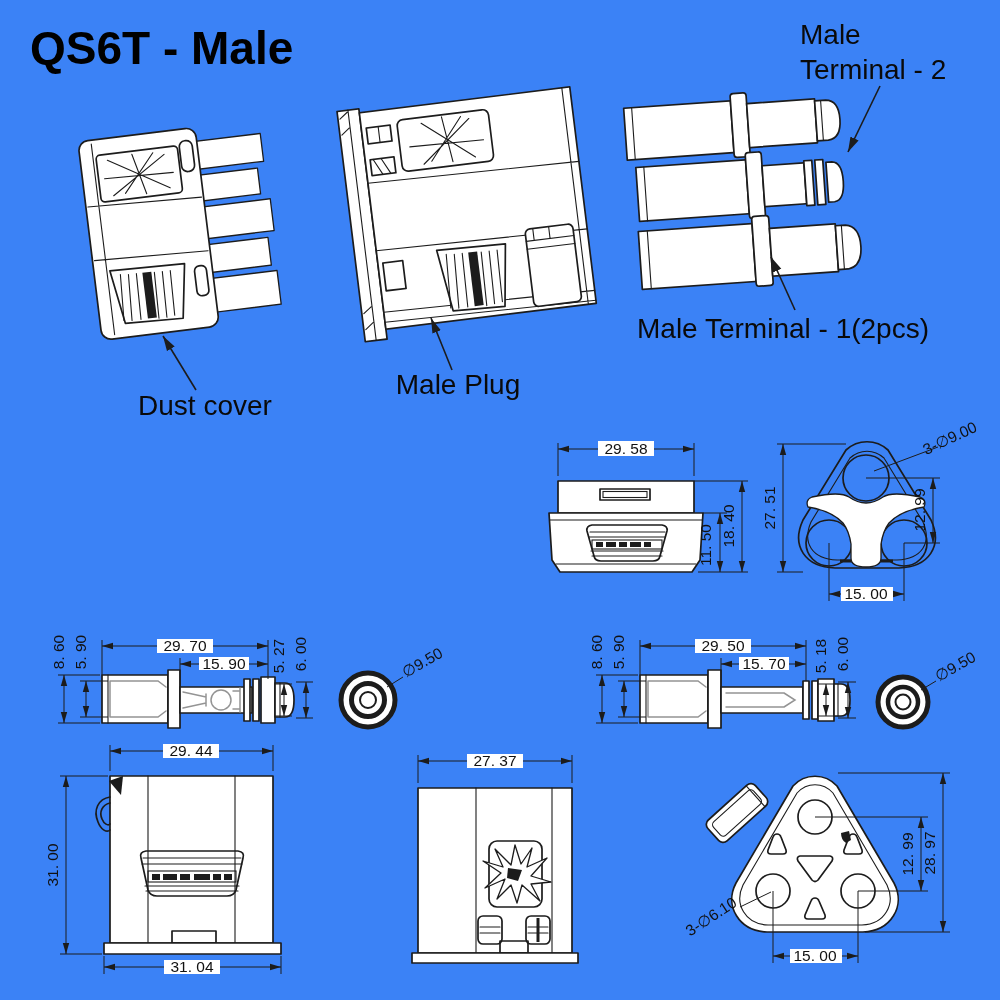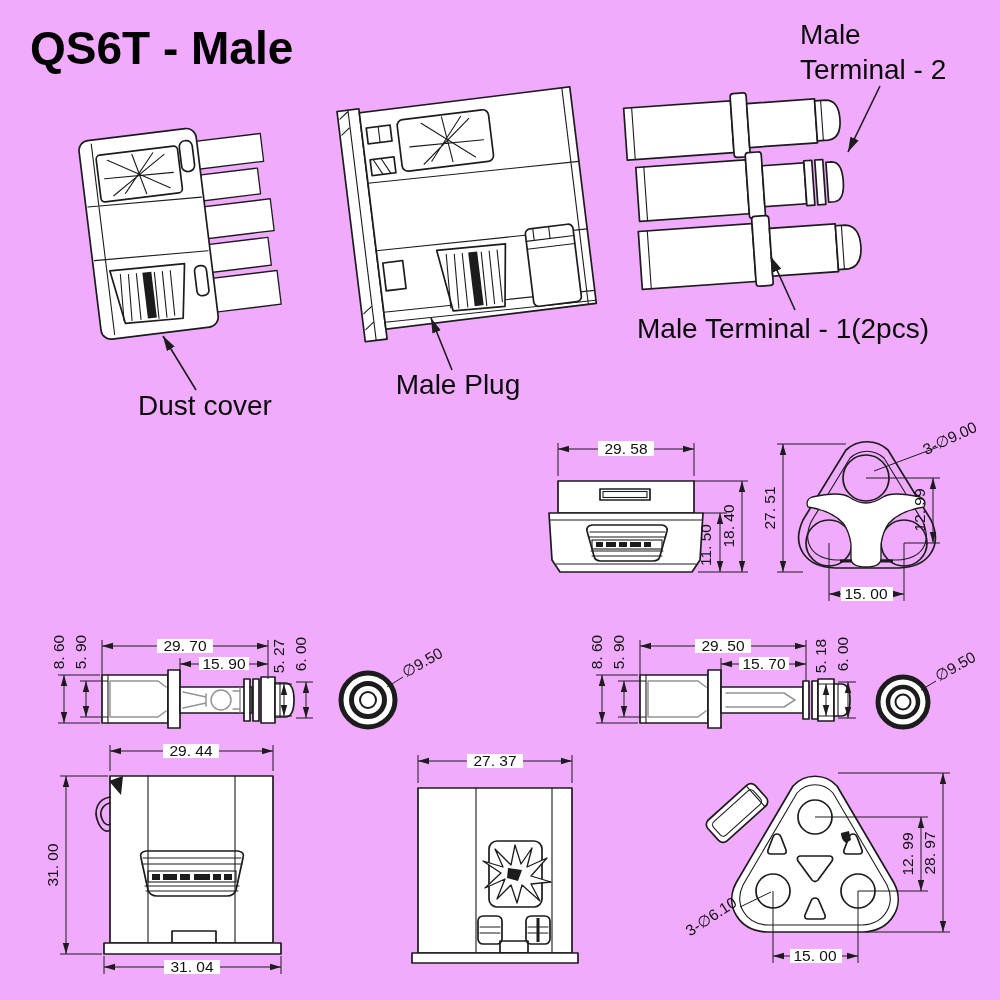--- a/index.html
+++ b/index.html
@@ -1,16 +1,16 @@
 <!DOCTYPE html>
 <html><head>
 <meta charset="utf-8">
 <style>
   html,body { margin:0; padding:0; background:#ffffff; }
-  .canvas { position:relative; width:1000px; height:1000px; background:#f0abfc; overflow:hidden;
+  .canvas { position:relative; width:1000px; height:1000px; background:#3b82f6; overflow:hidden;
             font-family:"Liberation Sans", sans-serif; }
   svg { display:block; }
   .ln   { fill:none; stroke:#1c1c1c; stroke-width:1.7; stroke-linecap:round; stroke-linejoin:round; }
   .lnf  { fill:#fff; stroke:#1c1c1c; stroke-width:1.7; stroke-linejoin:round; }
   .lnf2 { fill:#fff; stroke:#1c1c1c; stroke-width:1.3; stroke-linejoin:round; }
   .thin { fill:none; stroke:#1c1c1c; stroke-width:1.1; stroke-linecap:round; }
   .dim  { fill:none; stroke:#1c1c1c; stroke-width:1; }
   .cal  { fill:none; stroke:#1c1c1c; stroke-width:1.6; }
   .gray { fill:none; stroke:#949494; stroke-width:1.5; stroke-linecap:round; }
   .dark { fill:#1c1c1c; stroke:none; }

